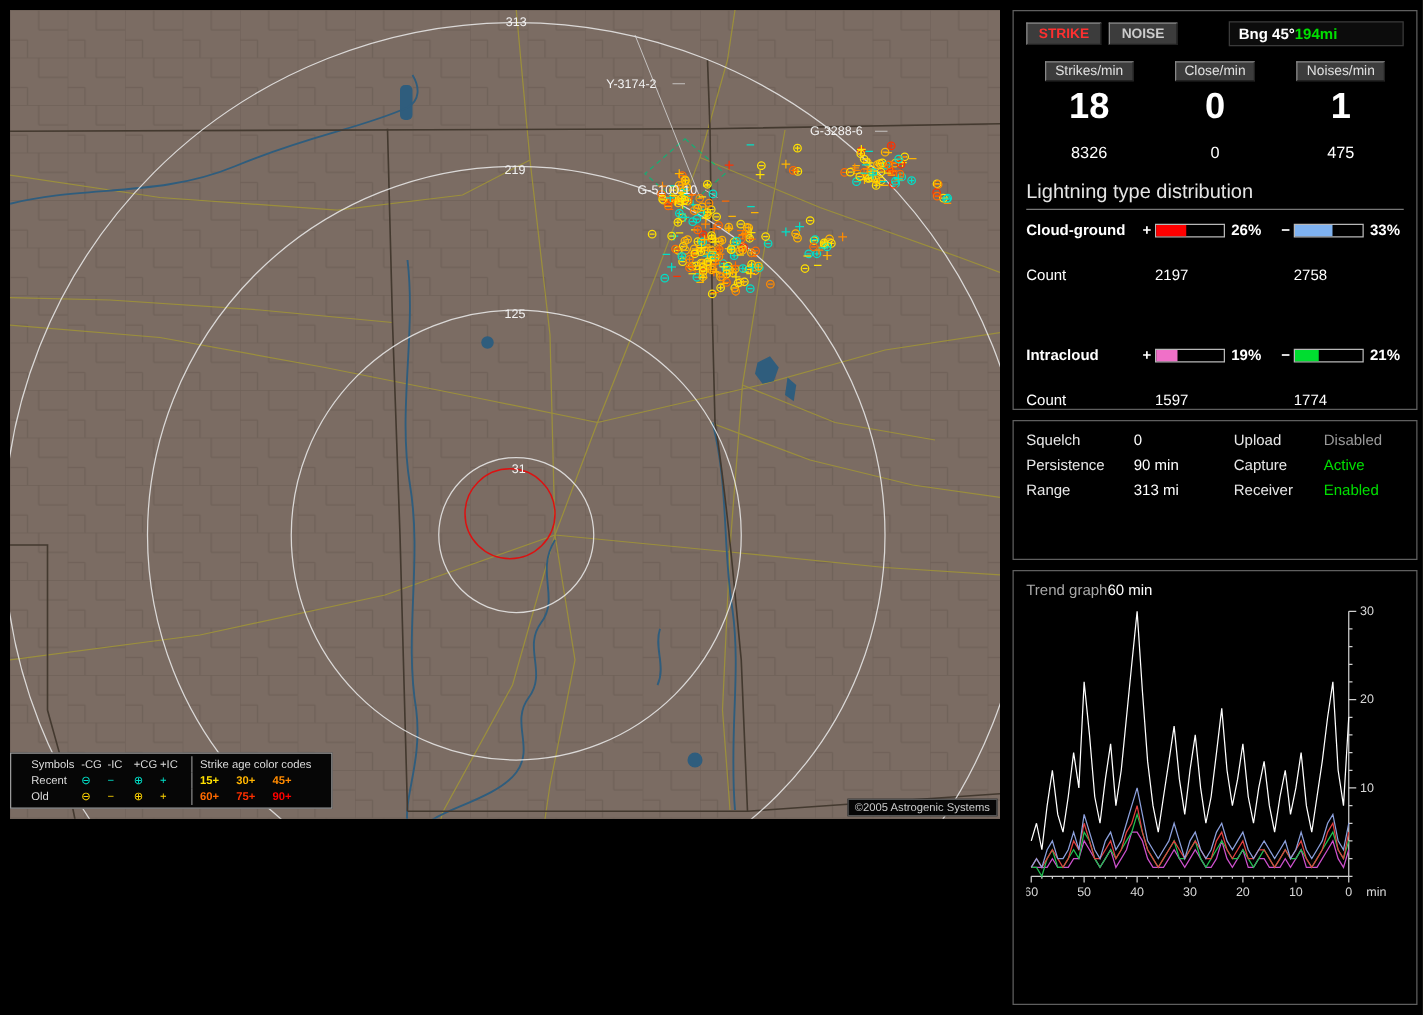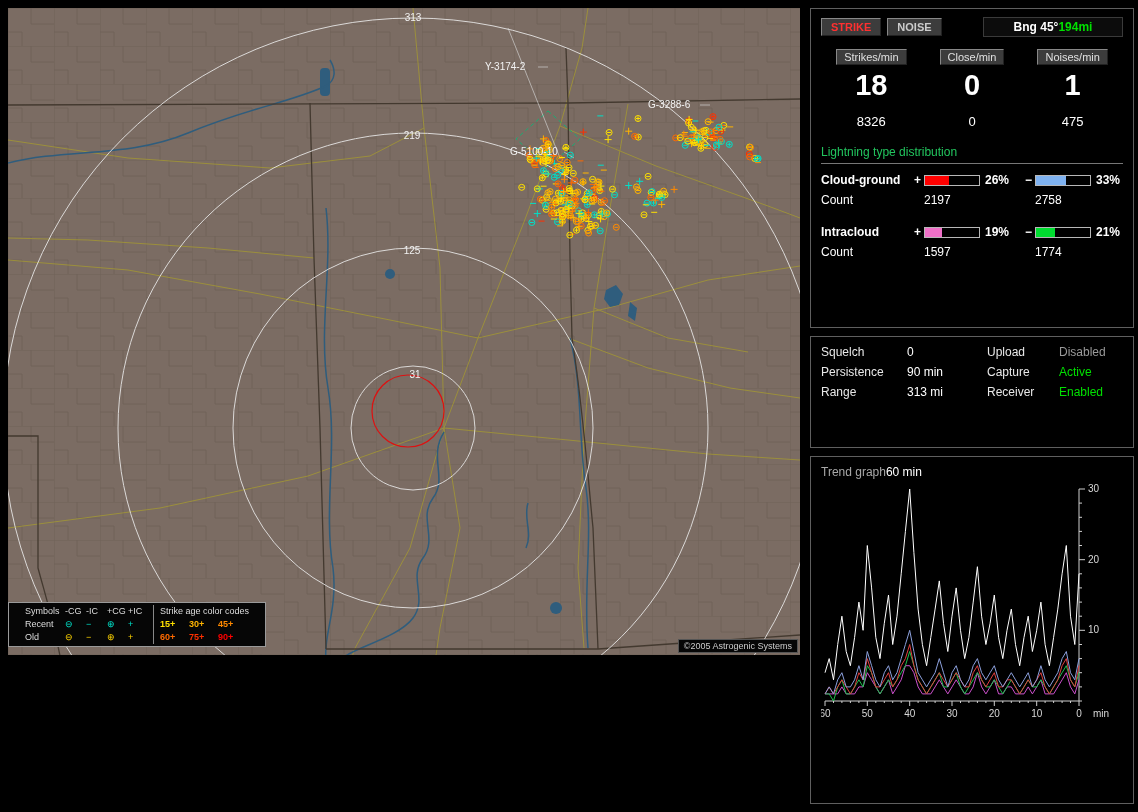--- a/index.html
+++ b/index.html
@@ -25,34 +25,34 @@
   .right-col{position:absolute;left:810px;top:8px;width:324px;height:796px;display:flex;flex-direction:column;gap:8px}
   .panel{border:1px solid #5f5f5f;background:#000;padding:8px 10px;color:#e8e8e8;font-size:12px;overflow:hidden}
   #panel-stats{height:320px}
   #panel-status{height:112px}
   #panel-session{flex:1}
 
   .p1-top{display:flex;align-items:center;gap:6px;margin-bottom:12px}
   .btn{font-family:inherit;font-size:11px;font-weight:bold;background:#3c3c3c;
     border:1px solid;border-color:#888 #222 #222 #888;padding:2px 9px;color:#ccc;cursor:pointer}
   .btn.strike{color:#ff3030}
-  .bng{margin-left:auto;display:flex;justify-content:center;align-items:center;width:140px;
+  .bng{margin-left:auto;display:flex;justify-content:flex-start;align-items:center;width:140px;
     background:#0c0c0c;border:1px solid #3a3a3a;padding:2px 7px;font-weight:bold;font-size:12px;color:#fff}
   .bng-dist{color:#00e000}
 
   .row3{display:grid;grid-template-columns:1fr 1fr 1fr;text-align:center;align-items:center}
   .chip{display:inline-block;background:#3c3c3c;border:1px solid;border-color:#888 #222 #222 #888;
     font-size:11px;padding:1px 7px;color:#e0e0e0;cursor:default}
   .rate-vals{font-size:29px;font-weight:bold;color:#fff;margin:4px 0 12px}
   .tot-labels{font-size:12px;color:#f0f0f0}
   .tot-vals{font-size:13px;color:#fff;margin:4px 0 16px}
 
-  .dist-title{color:#22c55e;font-size:12px;padding-bottom:4px;border-bottom:1px solid #777;margin-bottom:9px}
+  .dist-title{color:#e5e5e5;font-size:16px;padding-bottom:4px;border-bottom:1px solid #777;margin-bottom:9px}
   .dist-grid{display:grid;grid-template-columns:90px 13px 56px 42px 13px 56px 36px;
-    align-items:center;row-gap:6px;font-size:12px}
+    align-items:center;row-gap:22px;font-size:12px}
   .dist-label{font-weight:bold;color:#fff}
   .sign{text-align:center;font-weight:bold;color:#fff}
   .bar{height:11px;border:1px solid #b8b8b8;background:#000;position:relative;display:block}
   .bar-fill{position:absolute;left:0;top:0;bottom:0;display:block}
   .pct{font-weight:bold;color:#fff;padding-left:5px}
   .cnt{color:#fff}
   .c3{grid-column:3}.c6{grid-column:6}
   .dist-spacer{grid-column:1/-1;height:6px}
 
   .p2-dt{color:#00ef30;font-weight:bold;font-size:15px;padding-bottom:5px;border-bottom:1px solid #555;margin-bottom:8px}

